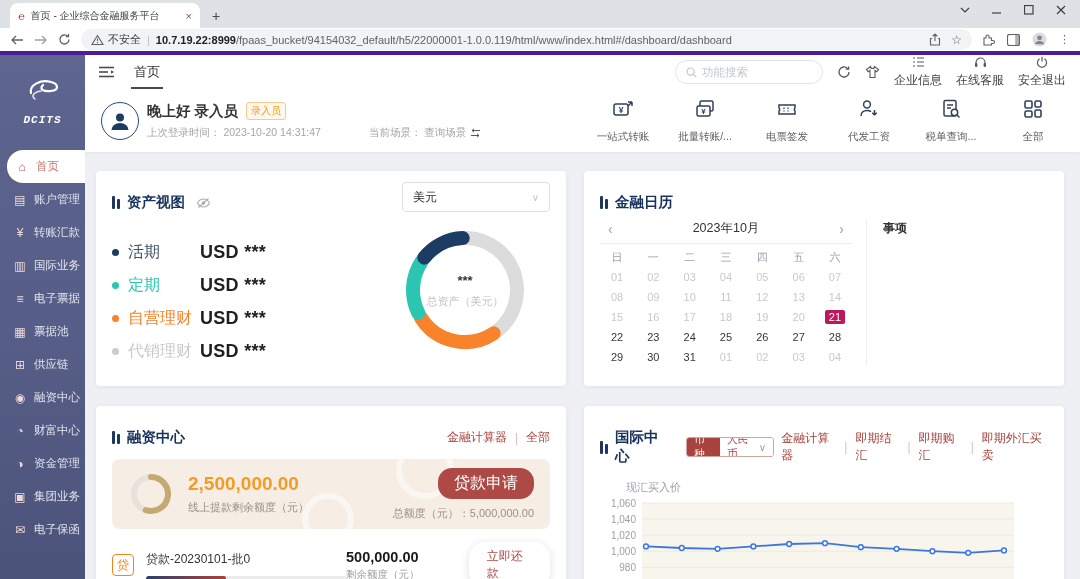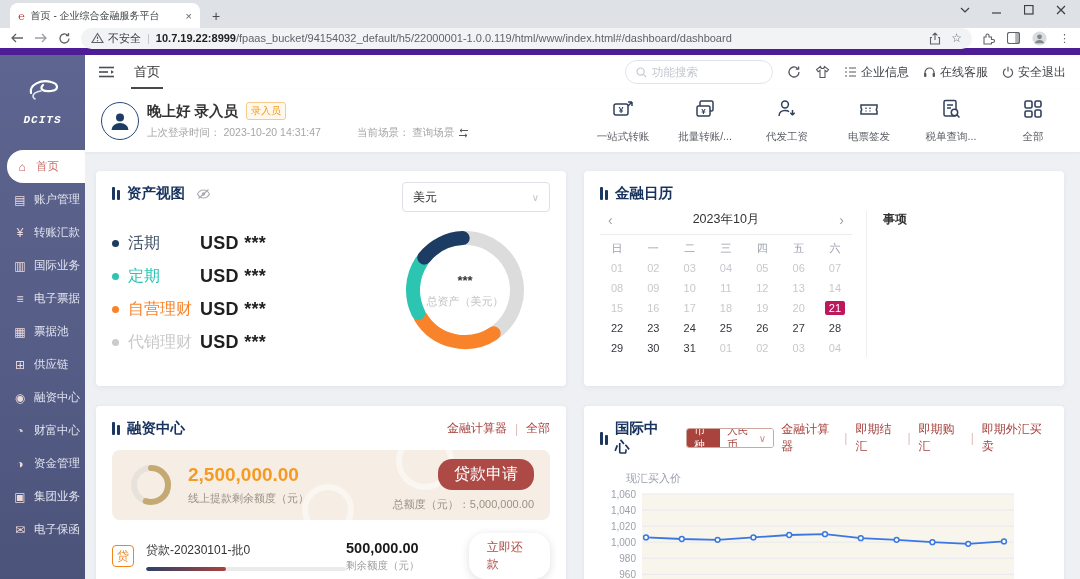--- a/index.html
+++ b/index.html
@@ -8,21 +8,21 @@
   .stage { position:relative; width:1080px; height:579px; overflow:hidden; background:#fff; }
 
   
   .tabstrip { height:28px; background:#dee1e6; display:flex; align-items:flex-end; padding-left:10px; position:relative; }
   .tab { width:190px; height:25px; background:#fff; border-radius:8px 8px 0 0; display:flex; align-items:center; padding:0 8px; gap:6px; }
   .tab-fav { color:#c0392b; font-weight:bold; font-size:11px; font-style:italic; }
   .tab-title { flex:1; font-size:10px; color:#3c4043; white-space:nowrap; overflow:hidden; text-overflow:ellipsis; }
   .tab-close { color:#5f6368; font-size:11px; cursor:default; }
   .newtab { margin-left:12px; color:#45494e; font-size:14px; padding-bottom:4px; }
   .winctl { position:absolute; right:14px; top:5px; display:flex; gap:22px; align-items:center; color:#3c4043; font-size:11px; }
-  .urlrow { height:27px; background:#fff; border-bottom:7px solid #4c1d95; display:flex; align-items:center; padding:0 10px; gap:10px; }
+  .urlrow { height:27px; background:#fff; border-bottom:4px solid #4c1d95; display:flex; align-items:center; padding:0 10px; gap:10px; }
   .omnibox { flex:1; height:21px; background:#f1f3f4; border-radius:11px; display:flex; align-items:center; padding:0 10px; gap:6px; font-size:11px; color:#202124; }
   .omni-sec { color:#3c4043; display:flex; align-items:center; gap:4px; }
   .omni-sep { color:#bdc1c6; }
   .omni-url { color:#5f6368; white-space:nowrap; overflow:hidden; }
   .omni-host { color:#202124; }
   .omni-right { margin-left:auto; display:flex; gap:10px; align-items:center; }
   .url-icons { display:flex; gap:12px; align-items:center; color:#5f6368; }
 
   
   .app { display:flex; height:524px; }
@@ -34,39 +34,39 @@
   .side-item .glyph { width:14px; text-align:center; font-size:12px; color:#ecd9da; }
   .side-item.active { background:#fff; margin-left:7px; padding-left:8px; border-radius:16px 0 0 16px; color:#c9736f; }
   .side-item.active .glyph { color:#bf5652; }
   .main { flex:1; background:#eef0f4; display:flex; flex-direction:column; min-width:0; }
 
   
   .mhdr { height:34px; background:#fff; display:flex; align-items:center; padding:0 14px; gap:16px; flex:none; }
   .hdr-tab { font-size:13px; color:#333; border-bottom:2px solid #4a4a4a; padding:8px 3px 6px; }
   .mhdr-right { margin-left:auto; display:flex; align-items:center; gap:14px; }
   .searchbox { width:148px; height:24px; border:1px solid #e2e4ea; border-radius:13px; display:flex; align-items:center; gap:5px; padding:0 10px; color:#c3c7cf; font-size:11.5px; background:#fff; }
-  .hact { display:flex; align-items:center; gap:4px; font-size:12px; color:#3d3f45; }
+  .hact { display:flex; align-items:center; gap:4px; font-size:12px; color:#3d3f45;flex-direction:column; }
   .ic { display:inline-flex; align-items:center; justify-content:center; }
 
   
   .greet { height:63px; background:#fff; display:flex; align-items:center; padding:0 18px 0 16px; box-shadow:0 1px 3px rgba(40,50,80,.06); flex:none; }
   .avatar { width:38px; height:38px; border:1.5px solid #29497a; border-radius:50%; display:flex; align-items:center; justify-content:center; flex:none; }
   .greet-info { margin-left:8px; }
   .greet-line1 { display:flex; align-items:center; gap:8px; }
   .hello { font-size:14.5px; font-weight:bold; color:#333; }
   .role-badge { font-size:10px; color:#f59a23; border:1px solid #f7c98c; background:#fff8ec; border-radius:3px; padding:1px 4px; }
-  .greet-line2 { margin-top:5px; font-size:10.5px; color:#a6a6a6; display:flex; gap:36px; align-items:center; }
+  .greet-line2 { margin-top:5px; font-size:10.5px; color:#a6a6a6; display:flex; gap:48px; align-items:center; }
   .scene { display:flex; align-items:center; gap:4px; }
   .qa-wrap { margin-left:auto; display:flex; gap:24px; }
   .qa { width:58px; display:flex; flex-direction:column; align-items:center; cursor:pointer; }
   .qa-label { margin-top:5px; font-size:10.5px; color:#5c5f66; white-space:nowrap; }
 
   
   .content { padding:19px 16px 0 11px; display:grid; grid-template-columns:470px 480px; grid-template-rows:215px 230px; gap:20px 18px; }
-  .card { background:#fff; border-radius:4px; box-shadow:0 1px 5px rgba(31,56,100,.07); padding:13px 16px; position:relative; overflow:hidden; }
+  .card { background:#fff; border-radius:4px; box-shadow:0 1px 5px rgba(31,56,100,.07); padding:22px 16px; position:relative; overflow:hidden; }
   .ptitle { display:flex; align-items:center; gap:7px; }
   .tbars { display:flex; gap:2px; align-items:flex-end; }
   .tbars i { display:block; width:3px; background:#1c3760; border-radius:1px; }
   .tbars i:first-child { height:13px; } .tbars i:last-child { height:10px; }
   .ptitle-txt { font-size:14.5px; font-weight:bold; color:#17325c; }
 
   
   .cselect { position:absolute; right:16px; top:11px; width:148px; height:30px; border:1px solid #dde0e6; border-radius:4px; display:flex; align-items:center; justify-content:space-between; padding:0 10px; font-size:12px; color:#333; background:#fff; }
   .chev { color:#c0c4cc; font-size:10px; }
   .legend { margin-top:24px; }
@@ -386,32 +386,32 @@
             <div class="qa">
               <div><svg width="24" height="24">
                   <rect x="7" y="4" width="13" height="10" rx="1.5" fill="none" stroke="#33405c" stroke-width="1.5"></rect>
                   <rect x="4" y="9" width="13" height="10" rx="1.5" fill="#fff" stroke="#33405c" stroke-width="1.5"></rect>
                   <text x="10.5" y="16.8" font-size="8" fill="#33405c" text-anchor="middle" font-weight="bold">¥</text>
                 </svg></div>
               <div class="qa-label">批量转账/...</div>
             </div>
             <div class="qa">
               <div><svg width="24" height="24">
+                  <path d="M4 8h16v3a2 2 0 0 0 0 3v3H4v-3a2 2 0 0 0 0-3Z" fill="none" stroke="#33405c" stroke-width="1.5"></path>
+                  <path d="M9 10.5v4 M13 10.5v4" stroke="#33405c" stroke-width="1.3" stroke-dasharray="1.6 1.4"></path>
+                </svg></div>
+              <div class="qa-label">电票签发</div>
+            </div>
+            <div class="qa">
+              <div><svg width="24" height="24">
                   <circle cx="10" cy="7.5" r="3.4" fill="none" stroke="#33405c" stroke-width="1.5"></circle>
                   <path d="M4 19c0-3.4 2.7-5.6 6-5.6 1.6 0 3 .5 4.1 1.3" fill="none" stroke="#33405c" stroke-width="1.5"></path>
                   <path d="M17.5 13v5 M17.5 18l-2.2-2.2 M17.5 18l2.2-2.2" fill="none" stroke="#33405c" stroke-width="1.5"></path>
                 </svg></div>
               <div class="qa-label">代发工资</div>
-            </div>
-            <div class="qa">
-              <div><svg width="24" height="24">
-                  <path d="M4 8h16v3a2 2 0 0 0 0 3v3H4v-3a2 2 0 0 0 0-3Z" fill="none" stroke="#33405c" stroke-width="1.5"></path>
-                  <path d="M9 10.5v4 M13 10.5v4" stroke="#33405c" stroke-width="1.3" stroke-dasharray="1.6 1.4"></path>
-                </svg></div>
-              <div class="qa-label">电票签发</div>
             </div>
             <div class="qa">
               <div><svg width="24" height="24">
                   <rect x="5" y="3.5" width="12" height="15.5" rx="1.5" fill="none" stroke="#33405c" stroke-width="1.5"></rect>
                   <path d="M8 8h6 M8 11h4" stroke="#33405c" stroke-width="1.3"></path>
                   <circle cx="15.5" cy="15.5" r="3.2" fill="#fff" stroke="#33405c" stroke-width="1.5"></circle>
                   <line x1="17.8" y1="17.8" x2="20.5" y2="20.5" stroke="#33405c" stroke-width="1.5"></line>
                 </svg></div>
               <div class="qa-label">税单查询...</div>
             </div>

